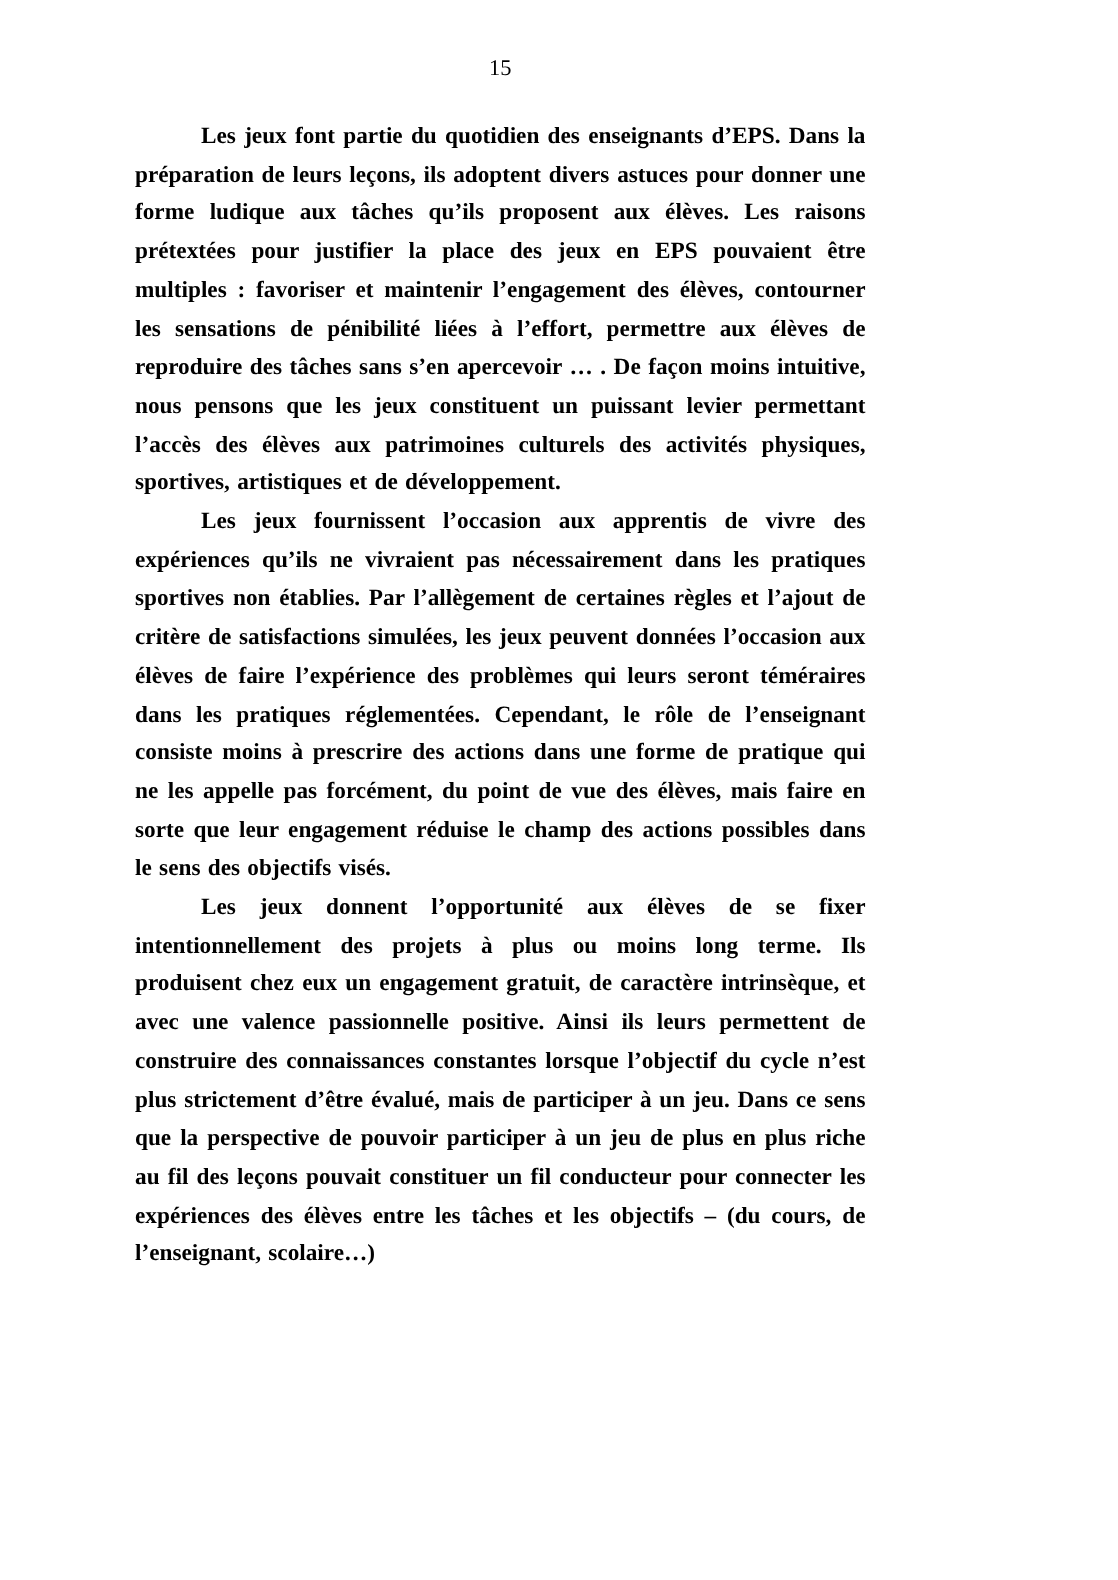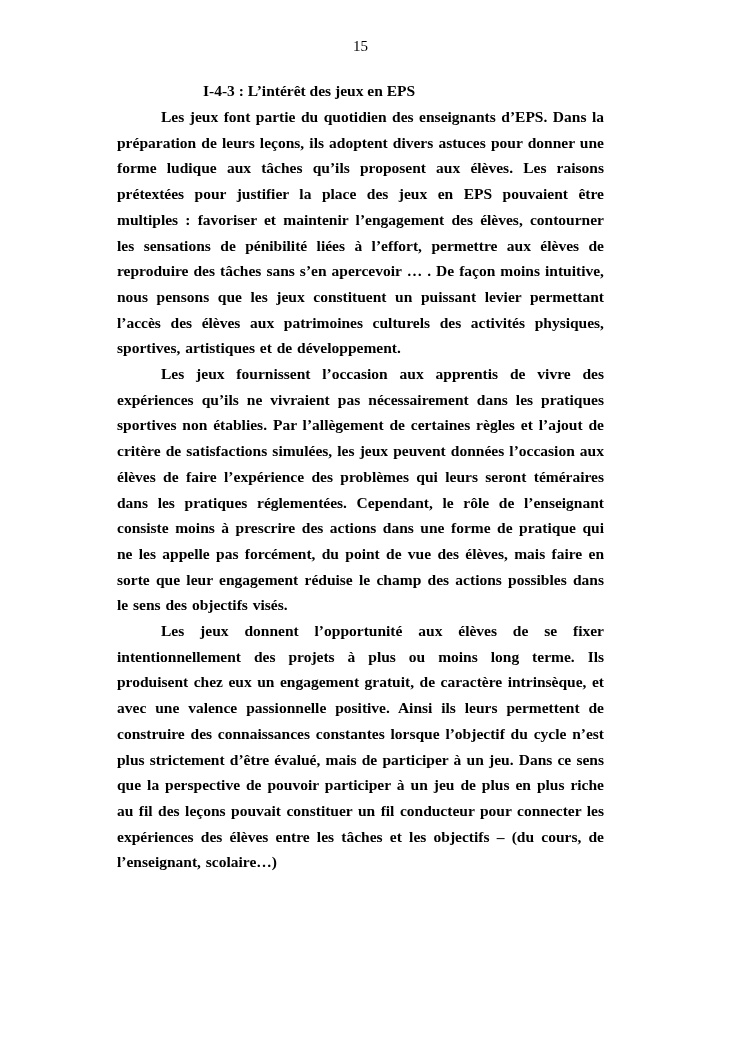--- a/index.html
+++ b/index.html
@@ -10,21 +10,20 @@
   .page {
     position: relative;
     width: 667px;
     height: 1053px;
     background: #ffffff;
     color: #000000;
     font-family: "Liberation Serif", "DejaVu Serif", serif;
     box-sizing: border-box;
     padding: 36px 90px 40px 90px;
     overflow: hidden;
-    margin-left: 27px;
   }
   .page-number {
     text-align: center;
     font-size: 15px;
     line-height: 20px;
     margin-bottom: 22px;
   }
   .section-heading {
     font-size: 15.5px;
     font-weight: bold;
@@ -40,20 +39,19 @@
     word-spacing: 1px;
     font-weight: bold;
   }
 </style>
 </head>
 <body>
 
 <div class="page">
   <div class="page-number">15</div>
 
-  <h2 class="section-heading">I-4-3 : L’intérêt des jeux en EPS</h2>
 
   <div class="body-text">
     <p>Les jeux font partie du quotidien des enseignants d’EPS. Dans la préparation de leurs leçons,  ils adoptent divers astuces pour donner une forme ludique aux tâches qu’ils proposent aux élèves. Les raisons prétextées pour justifier la place des jeux en EPS pouvaient être multiples : favoriser et maintenir l’engagement des élèves, contourner les sensations de pénibilité liées à l’effort, permettre aux élèves de reproduire des tâches sans s’en apercevoir … . De façon moins intuitive, nous pensons que les jeux constituent un puissant levier permettant  l’accès des élèves aux patrimoines culturels des activités physiques, sportives, artistiques et de développement.</p>
     <p>Les jeux fournissent l’occasion aux apprentis de vivre des expériences qu’ils ne vivraient pas nécessairement dans les pratiques sportives non établies. Par l’allègement de certaines règles et l’ajout de critère de satisfactions simulées, les jeux peuvent données l’occasion aux élèves de faire l’expérience des problèmes qui leurs seront téméraires dans les pratiques réglementées. Cependant, le rôle de l’enseignant consiste moins à prescrire des actions dans une forme de pratique qui ne les appelle pas forcément, du point de vue des élèves, mais faire en sorte que leur engagement réduise le champ des actions possibles dans le sens des objectifs visés.</p>
     <p>Les jeux donnent l’opportunité aux élèves de se fixer intentionnellement des projets à plus ou moins long terme. Ils produisent chez eux un engagement gratuit, de caractère intrinsèque, et avec une valence passionnelle positive. Ainsi ils leurs permettent de construire des connaissances constantes lorsque l’objectif du cycle n’est plus strictement d’être évalué, mais de participer à un jeu. Dans ce sens que la perspective de pouvoir participer à un jeu de plus en plus riche au fil des leçons pouvait constituer un fil conducteur pour connecter les expériences des élèves entre les tâches et les objectifs – (du cours, de l’enseignant, scolaire…)</p>
   </div>
 </div>
 
 </body></html>

